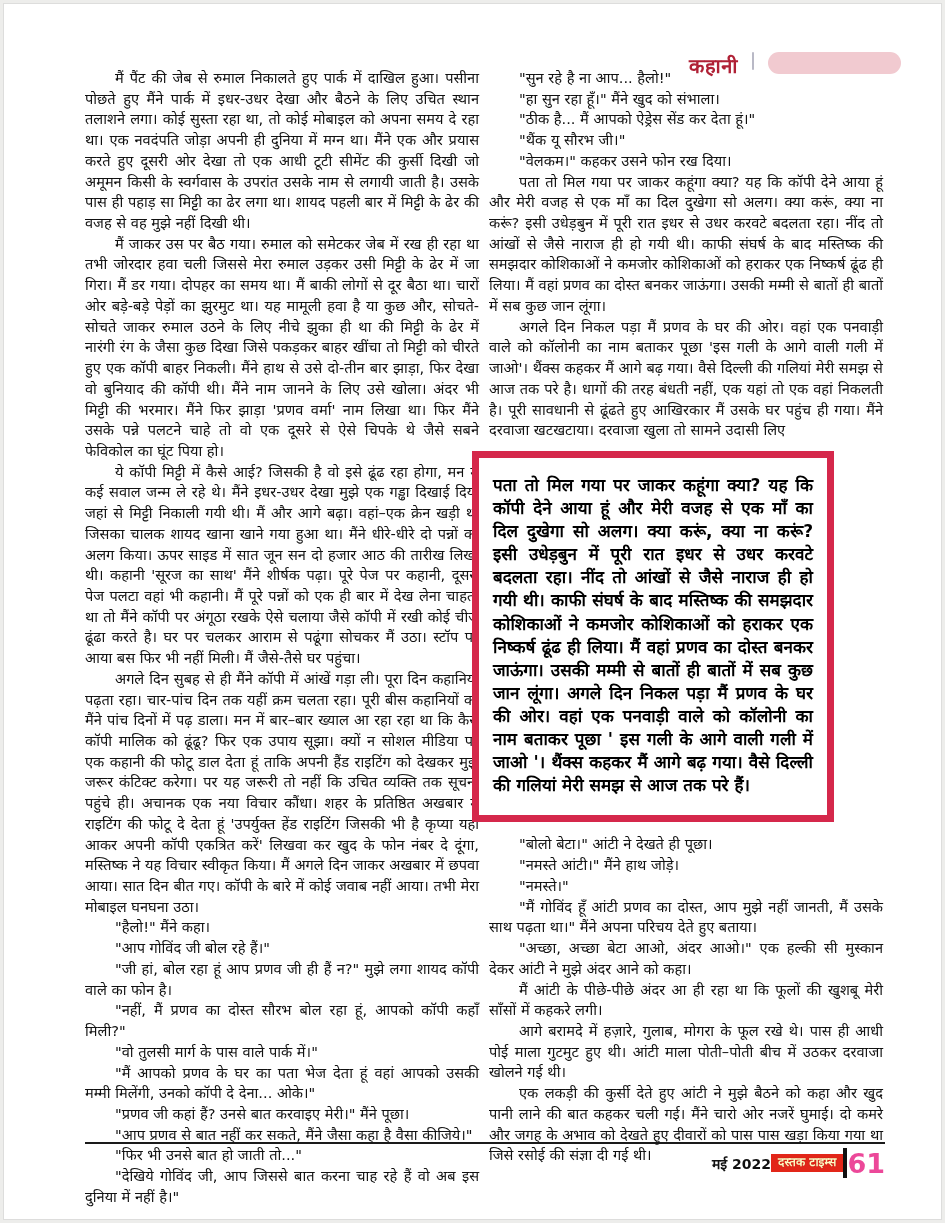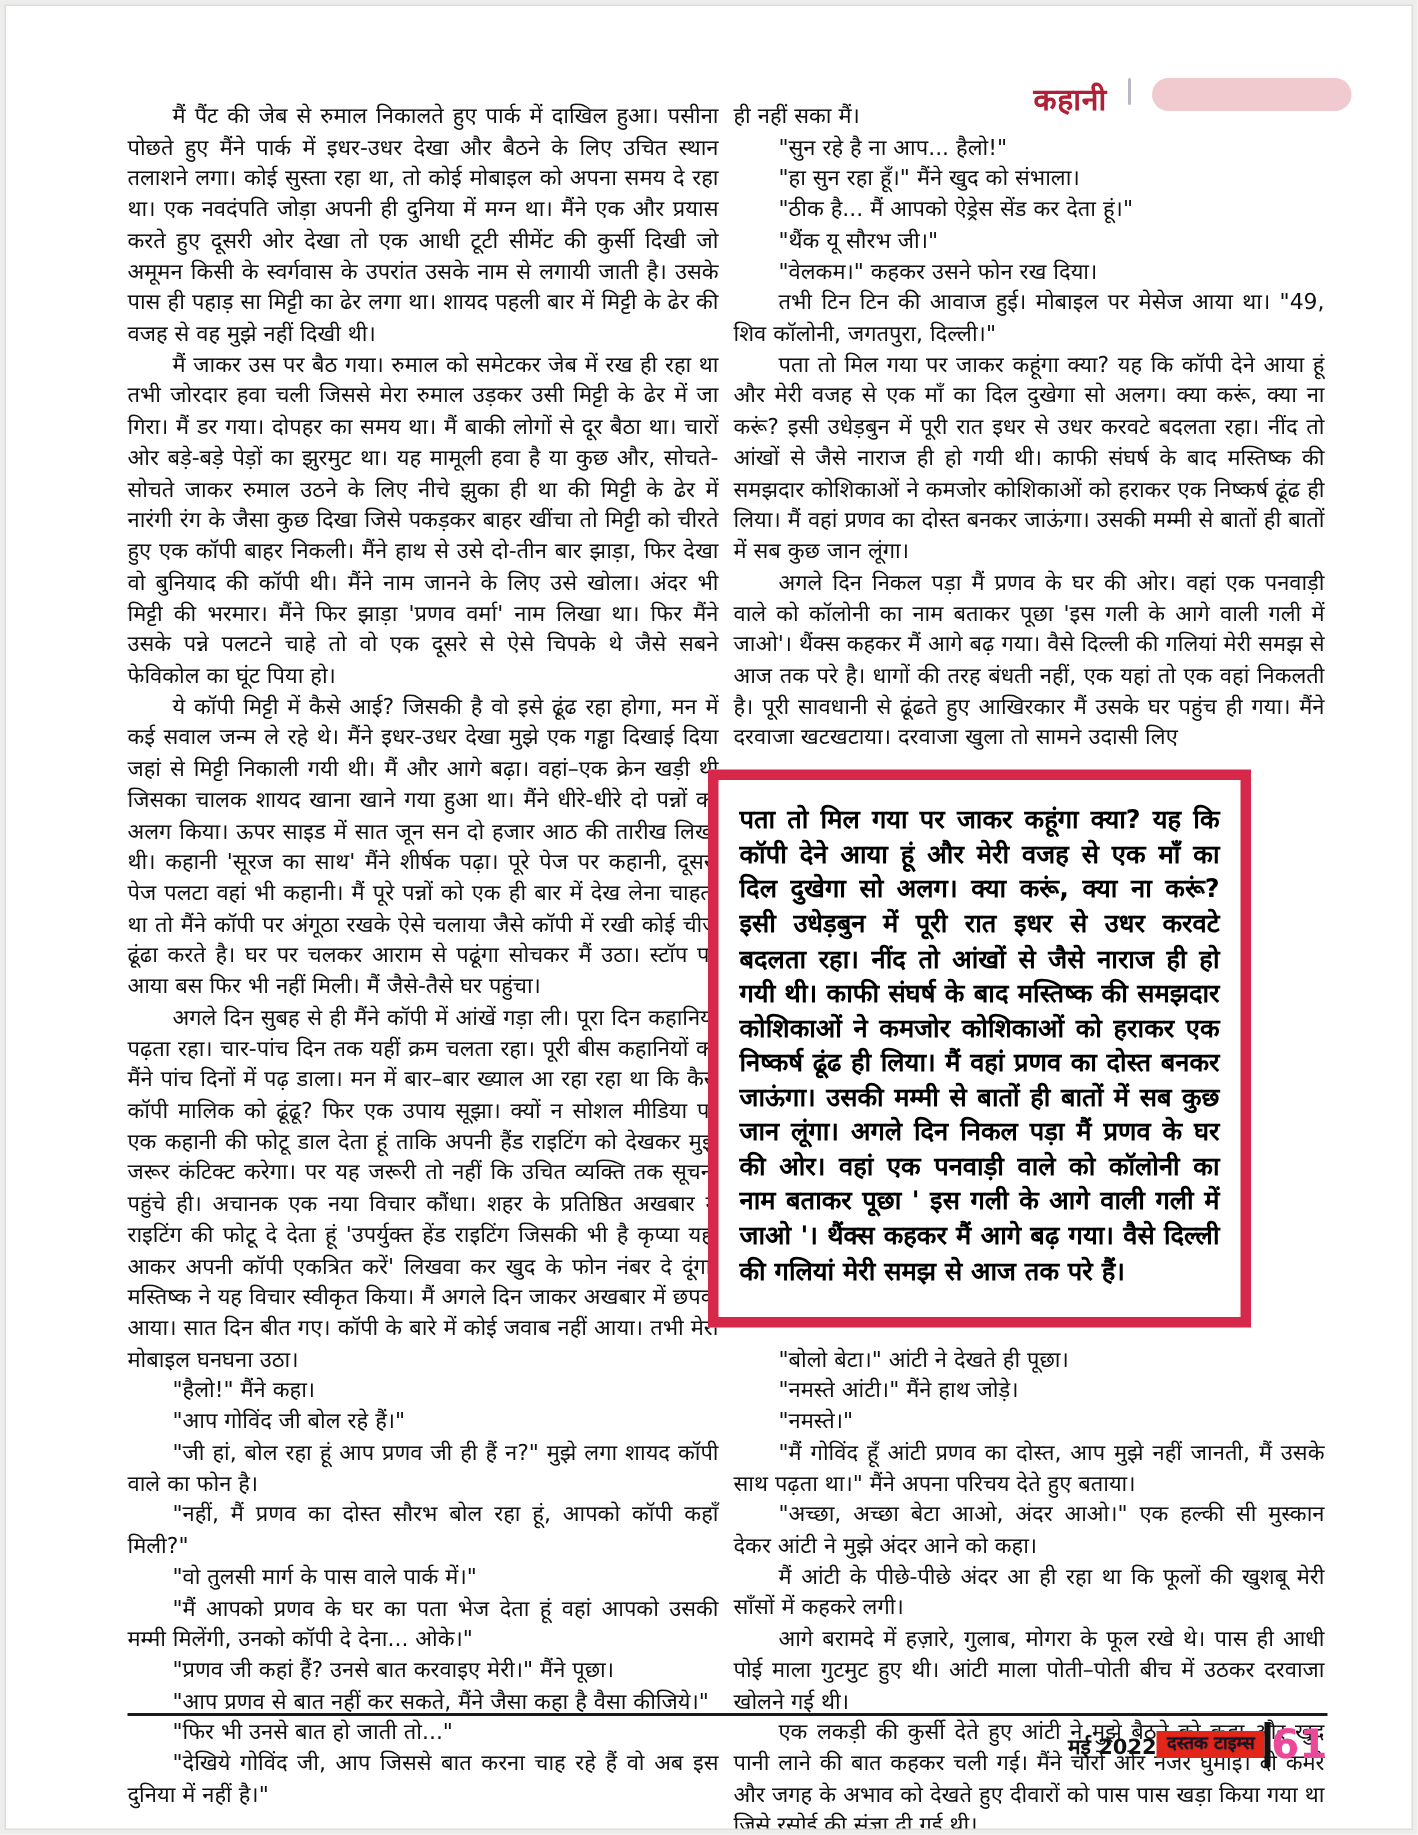--- a/index.html
+++ b/index.html
@@ -56,21 +56,21 @@
   
   .footer-rule{
     position:absolute;left:81px;top:1138px;width:800px;height:2px;background:#1a1a1a;
   }
   .footer{
     position:absolute;top:1144px;left:81px;width:800px;
     display:flex;justify-content:flex-end;align-items:center;
   }
   .footer-issue{font-size:14px;font-weight:bold;color:#111;}
   .footer-logo{
-    background:#e22619;color:#0f172a;
+    background:#e22619;color:#fef9c3;
     font-size:12px;font-weight:bold;
     padding:2px 7px 3px 7px;line-height:1.1;
     text-shadow:0 0 1px #a01000;
     white-space:nowrap;
   }
   .footer-bar{width:4px;height:30px;background:#111;}
   .footer-page{font-size:27px;font-weight:bold;color:#ec4899;line-height:1;}
 </style>
 </head>
 <body>
@@ -95,27 +95,25 @@
       <p>"वो तुलसी मार्ग के पास वाले पार्क में।"</p>
       <p>"मैं आपको प्रणव के घर का पता भेज देता हूं वहां आपको उसकी मम्मी मिलेंगी, उनको कॉपी दे देना... ओके।"</p>
       <p>"प्रणव जी कहां हैं? उनसे बात करवाइए मेरी।" मैंने पूछा।</p>
       <p>"आप प्रणव से बात नहीं कर सकते, मैंने जैसा कहा है वैसा कीजिये।"</p>
       <p>"फिर भी उनसे बात हो जाती तो..."</p>
       <p>"देखिये गोविंद जी, आप जिससे बात करना चाह रहे हैं वो अब इस दुनिया में नहीं है।"</p>
     </div>
 
   <div class="col col-right">
     <div>
-        <p class="noindent">ही नहीं सका मैं।</p>
         <p>"सुन रहे है ना आप... हैलो!"</p>
         <p>"हा सुन रहा हूँ।" मैंने खुद को संभाला।</p>
         <p>"ठीक है... मैं आपको ऐड्रेस सेंड कर देता हूं।"</p>
         <p>"थैंक यू सौरभ जी।"</p>
         <p>"वेलकम।" कहकर उसने फोन रख दिया।</p>
-        <p>तभी टिन टिन की आवाज हुई। मोबाइल पर मेसेज आया था। "49, शिव कॉलोनी, जगतपुरा, दिल्ली।"</p>
         <p>पता तो मिल गया पर जाकर कहूंगा क्या? यह कि कॉपी देने आया हूं और मेरी वजह से एक माँ का दिल दुखेगा सो अलग। क्या करूं, क्या ना करूं? इसी उधेड़बुन में पूरी रात इधर से उधर करवटे बदलता रहा। नींद तो आंखों से जैसे नाराज ही हो गयी थी। काफी संघर्ष के बाद मस्तिष्क की समझदार कोशिकाओं ने कमजोर कोशिकाओं को हराकर एक निष्कर्ष ढूंढ ही लिया। मैं वहां प्रणव का दोस्त बनकर जाऊंगा। उसकी मम्मी से बातों ही बातों में सब कुछ जान लूंगा।</p>
         <p>अगले दिन निकल पड़ा मैं प्रणव के घर की ओर। वहां एक पनवाड़ी वाले को कॉलोनी का नाम बताकर पूछा 'इस गली के आगे वाली गली में जाओ'। थैंक्स कहकर मैं आगे बढ़ गया। वैसे दिल्ली की गलियां मेरी समझ से आज तक परे है। धागों की तरह बंधती नहीं, एक यहां तो एक वहां निकलती है। पूरी सावधानी से ढूंढते हुए आखिरकार मैं उसके घर पहुंच ही गया। मैंने दरवाजा खटखटाया। दरवाजा खुला तो सामने उदासी लिए</p>
       </div>
     <div class="pull-quote">पता तो मिल गया पर जाकर कहूंगा क्या? यह कि कॉपी देने आया हूं और मेरी वजह से एक माँ का दिल दुखेगा सो अलग। क्या करूं, क्या ना करूं? इसी उधेड़बुन में पूरी रात इधर से उधर करवटे बदलता रहा। नींद तो आंखों से जैसे नाराज ही हो गयी थी। काफी संघर्ष के बाद मस्तिष्क की समझदार कोशिकाओं ने कमजोर कोशिकाओं को हराकर एक निष्कर्ष ढूंढ ही लिया। मैं वहां प्रणव का दोस्त बनकर जाऊंगा। उसकी मम्मी से बातों ही बातों में सब कुछ जान लूंगा। अगले दिन निकल पड़ा मैं प्रणव के घर की ओर। वहां एक पनवाड़ी वाले को कॉलोनी का नाम बताकर पूछा ' इस गली के आगे वाली गली में जाओ '। थैंक्स कहकर मैं आगे बढ़ गया। वैसे दिल्ली की गलियां मेरी समझ से आज तक परे हैं।</div>
     <div>
         <p>"बोलो बेटा।" आंटी ने देखते ही पूछा।</p>
         <p>"नमस्ते आंटी।" मैंने हाथ जोड़े।</p>
         <p>"नमस्ते।"</p>
         <p>"मैं गोविंद हूँ आंटी प्रणव का दोस्त, आप मुझे नहीं जानती, मैं उसके साथ पढ़ता था।" मैंने अपना परिचय देते हुए बताया।</p>
         <p>"अच्छा, अच्छा बेटा आओ, अंदर आओ।" एक हल्की सी मुस्कान देकर आंटी ने मुझे अंदर आने को कहा।</p>

